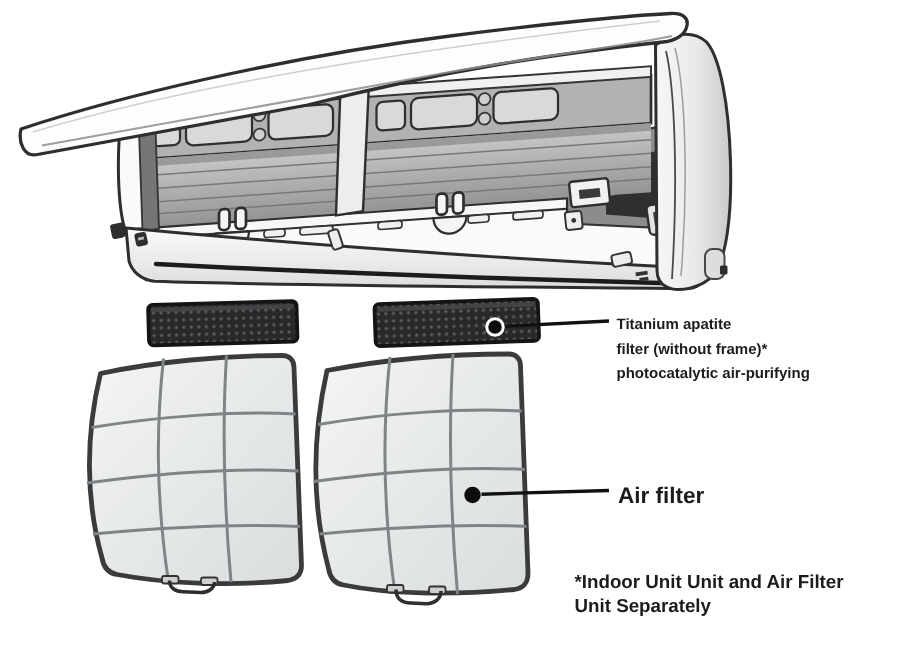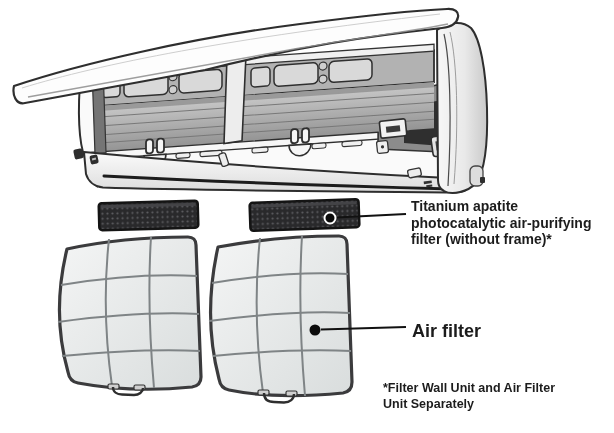--- a/index.html
+++ b/index.html
@@ -2,22 +2,22 @@
 <html><head>
 <meta charset="utf-8">
 <style>
   html,body{margin:0;padding:0;background:#fff;}
   .stage{
     position:relative;width:614px;height:433px;background:#ffffff;overflow:hidden;
     font-family:"Liberation Sans", sans-serif;
   }
   .stage svg{position:absolute;left:0;top:0;}
   .label{position:absolute;color:#1c1c1c;font-weight:bold;white-space:nowrap;}
-  .lbl-titanium{left:411px;top:198px;font-size:14px;line-height:16.5px;}
-  .lbl-air{left:412px;top:322px;font-size:18px;line-height:18px;}
+  .lbl-titanium{left:411px;top:209px;font-size:10px;line-height:16.5px;}
+  .lbl-air{left:412px;top:322px;font-size:15px;line-height:18px;}
   .footnote{position:absolute;left:383px;top:381px;color:#1c1c1c;font-weight:bold;
     font-size:12.5px;line-height:15.5px;white-space:nowrap;}
 </style>
 </head>
 <body>
 
 <div class="stage">
 
 <svg width="614" height="433" viewBox="0 0 614 433">
   <defs>
@@ -211,24 +211,24 @@
     <circle cx="330" cy="218" r="5.5" stroke="#ffffff" stroke-width="2" fill="#0c0c0c"></circle>
   </g>
   <g>
     <path d="M321,329.5 L406,327" stroke="#111111" stroke-width="2.2" fill="none"></path>
     <circle cx="315" cy="330" r="5.5" fill="#0c0c0c"></circle>
   </g>
 </svg>
 
 <div class="label lbl-titanium">
   <div>Titanium apatite</div>
+  <div>filter (without frame)*</div>
   <div>photocatalytic air-purifying</div>
-  <div>filter (without frame)*</div>
 </div>
 
 <div class="label lbl-air">Air filter</div>
 
 <div class="footnote">
-  <div>*Filter Wall Unit and Air Filter</div>
+  <div>*Indoor Unit Unit and Air Filter</div>
   <div>Unit Separately</div>
 </div>
 
 </div>
 
 </body></html>

